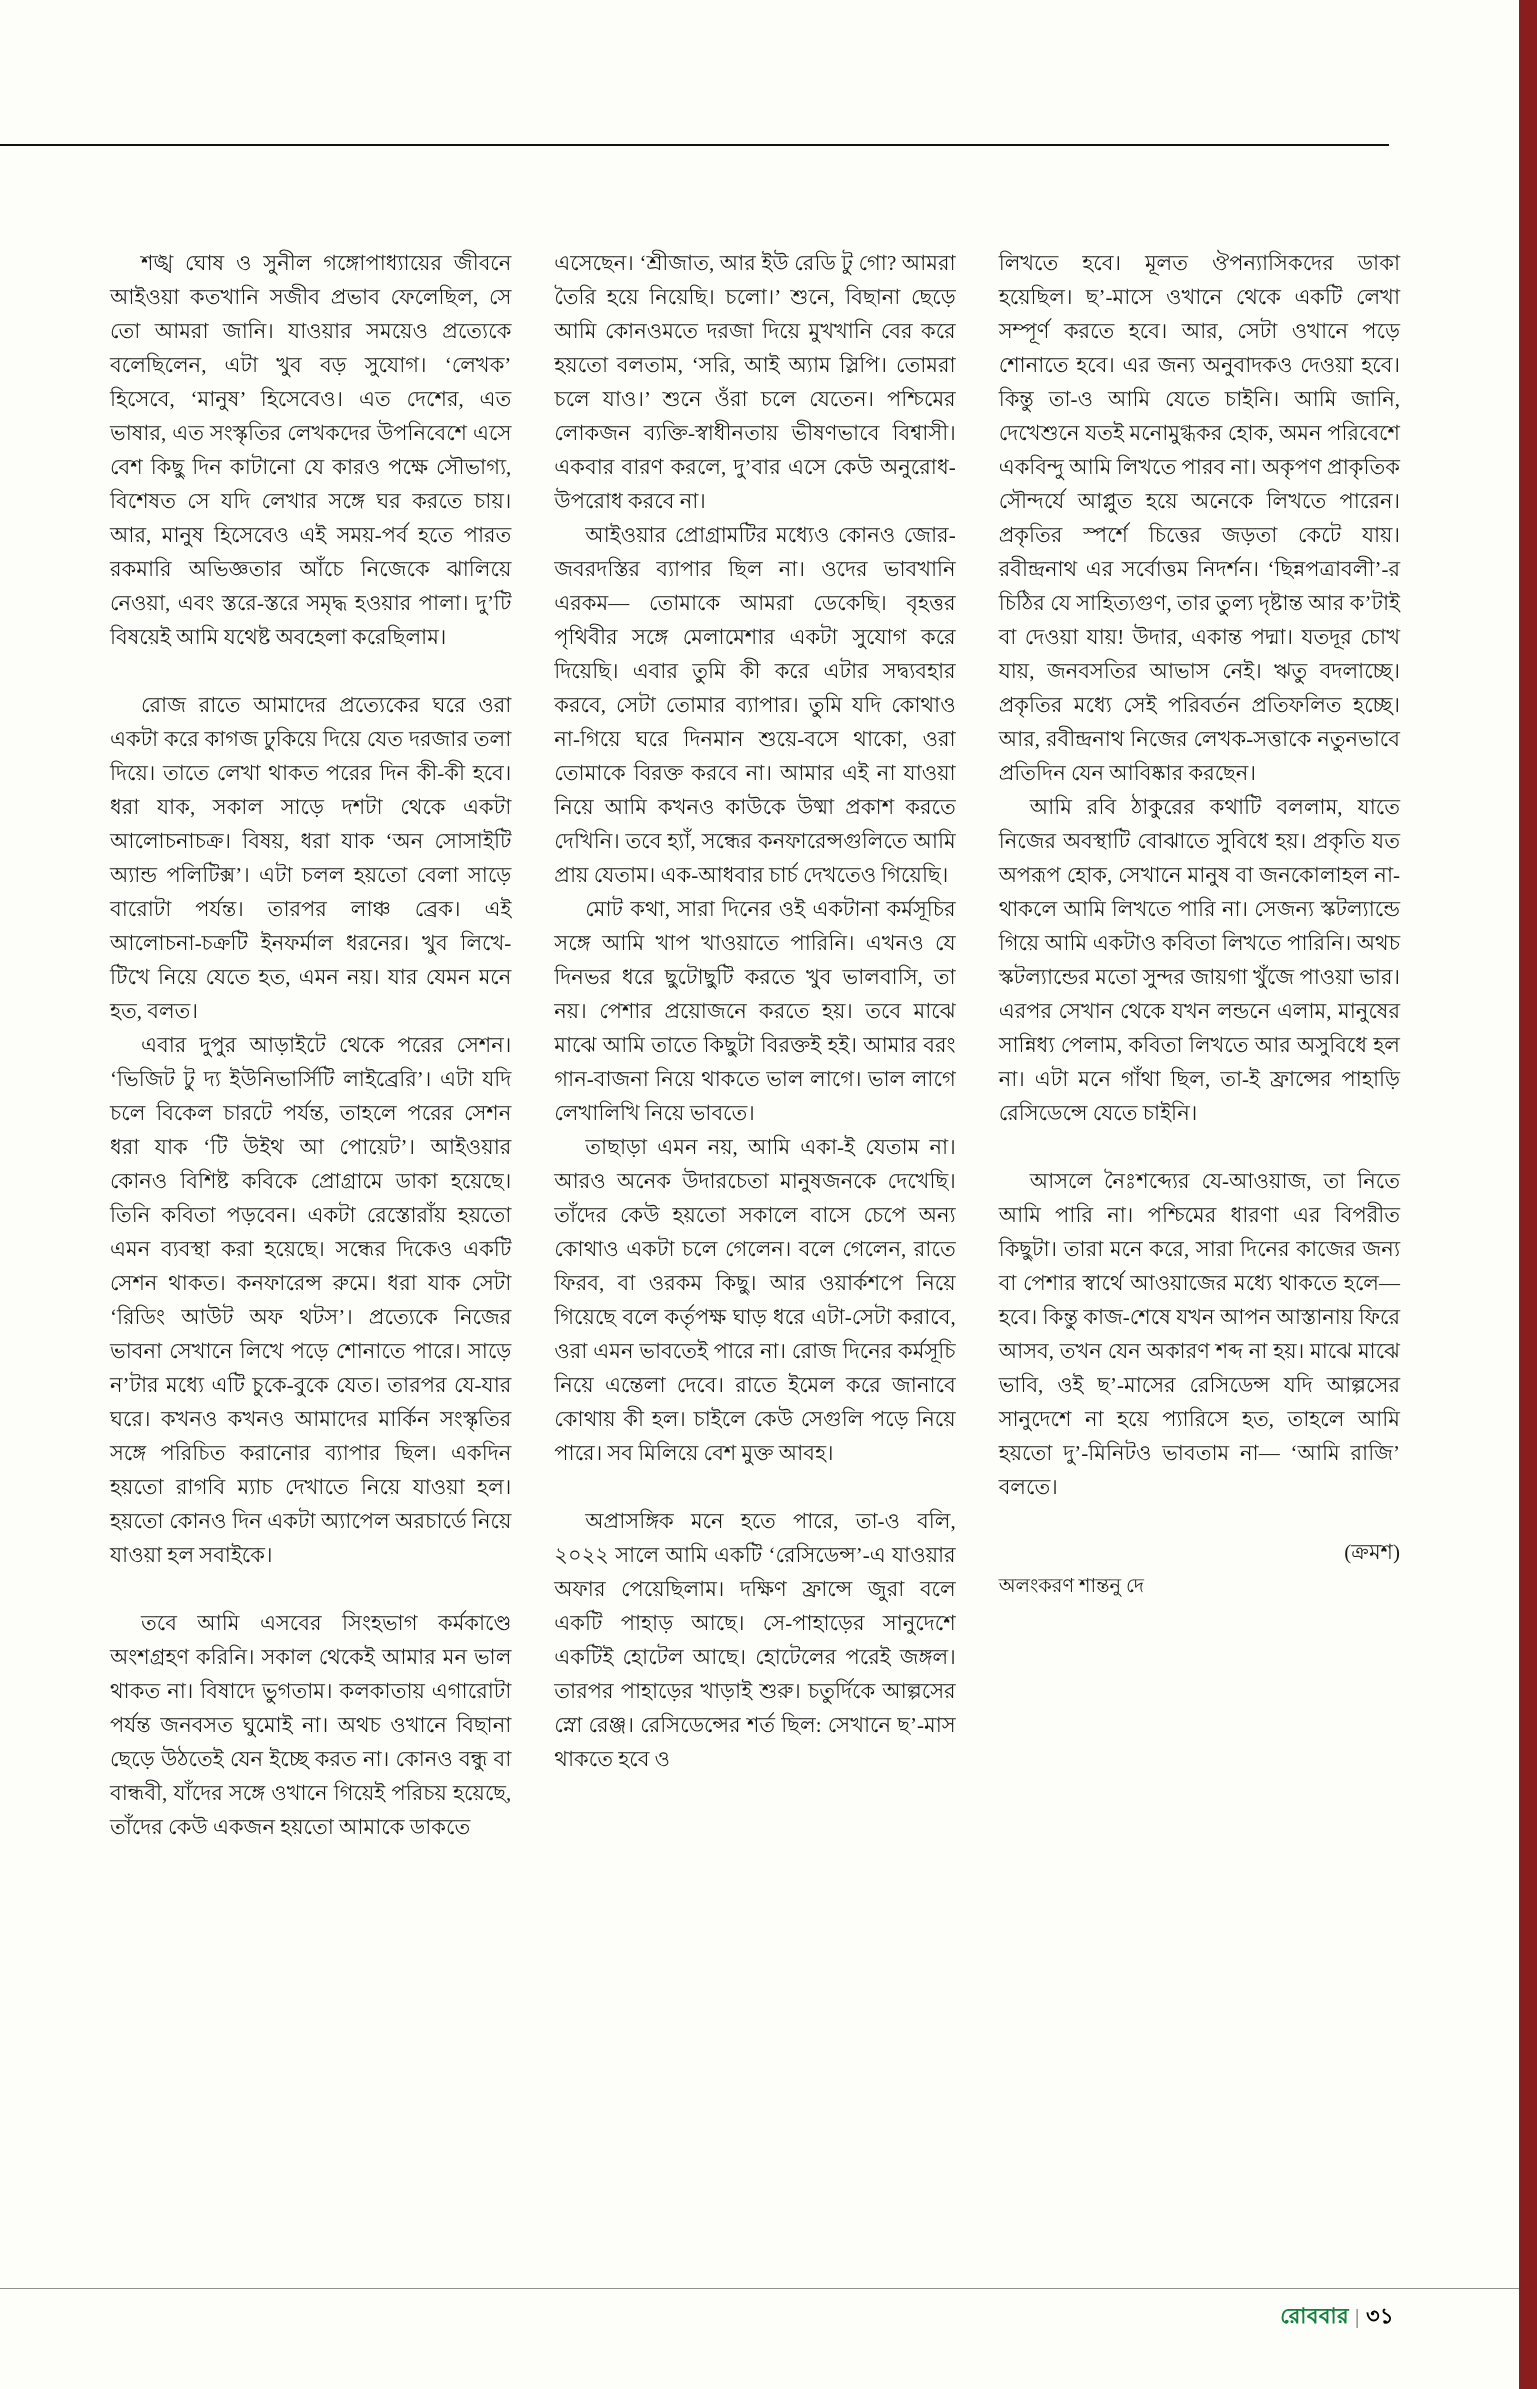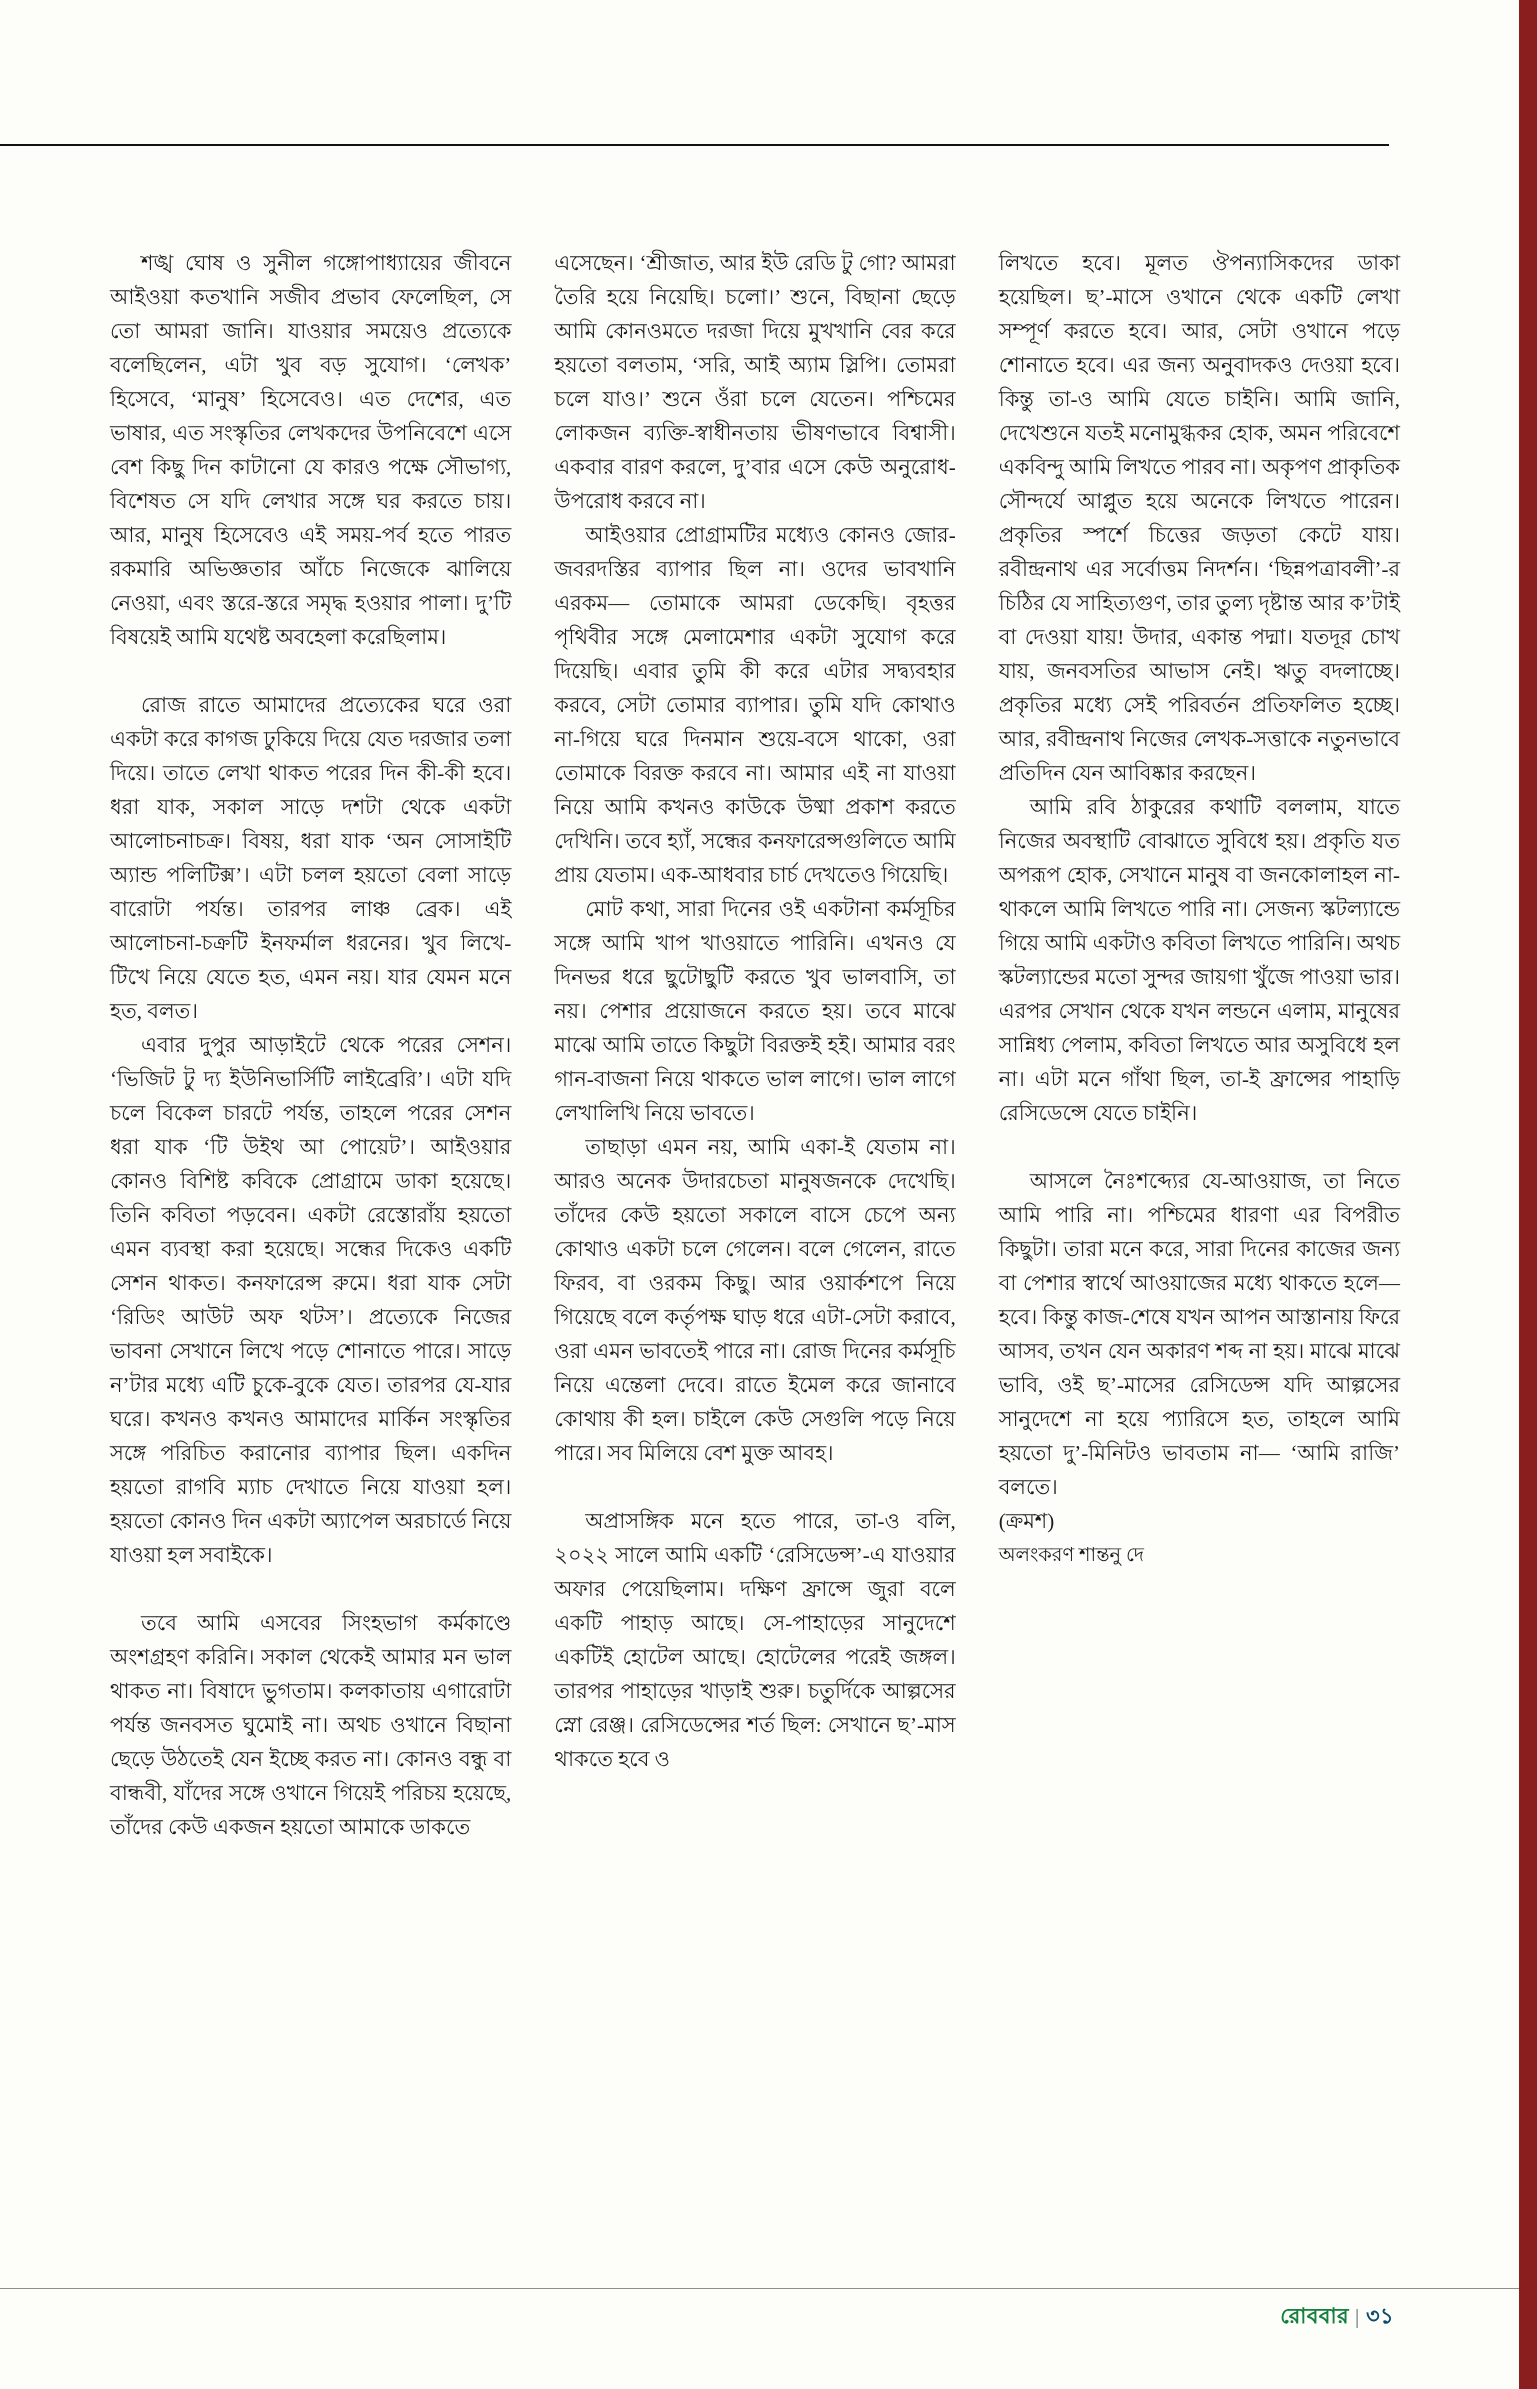--- a/index.html
+++ b/index.html
@@ -39,21 +39,21 @@
   .col {
     width: 401px;
     flex: 1 1 0;
     font-size: 21px;
     line-height: 34px;
     text-align: justify;
   }
   .para { margin: 0; }
   .para.indent { text-indent: 31px; }
   .para.gap { margin-top: 34px; }
-  .para.credit { text-indent: 0; }
+  .para.credit { text-align: right; margin-top: 31px; text-indent: 0; }
   .para.credit-sub { text-align: left; text-indent: 0; font-size: 19.4px; }
   .footer-rule {
     position: absolute;
     left: 0;
     top: 2288px;
     width: 1519px;
     height: 0.8px;
     background: #8f8f8f;
   }
   .footer {
@@ -65,21 +65,21 @@
   }
   .footer-label {
     color: #15803d;
     font-weight: bold;
   }
   .footer-sep {
     color: #6b6b6b;
     padding: 0 6.2px;
   }
   .footer-num {
-    color: #0c4a6e;
+    color: #000000;
     font-weight: bold;
   }
 </style>
 </head>
 <body>
 
 <div class="page">
 
   <div class="top-rule"></div>
 

